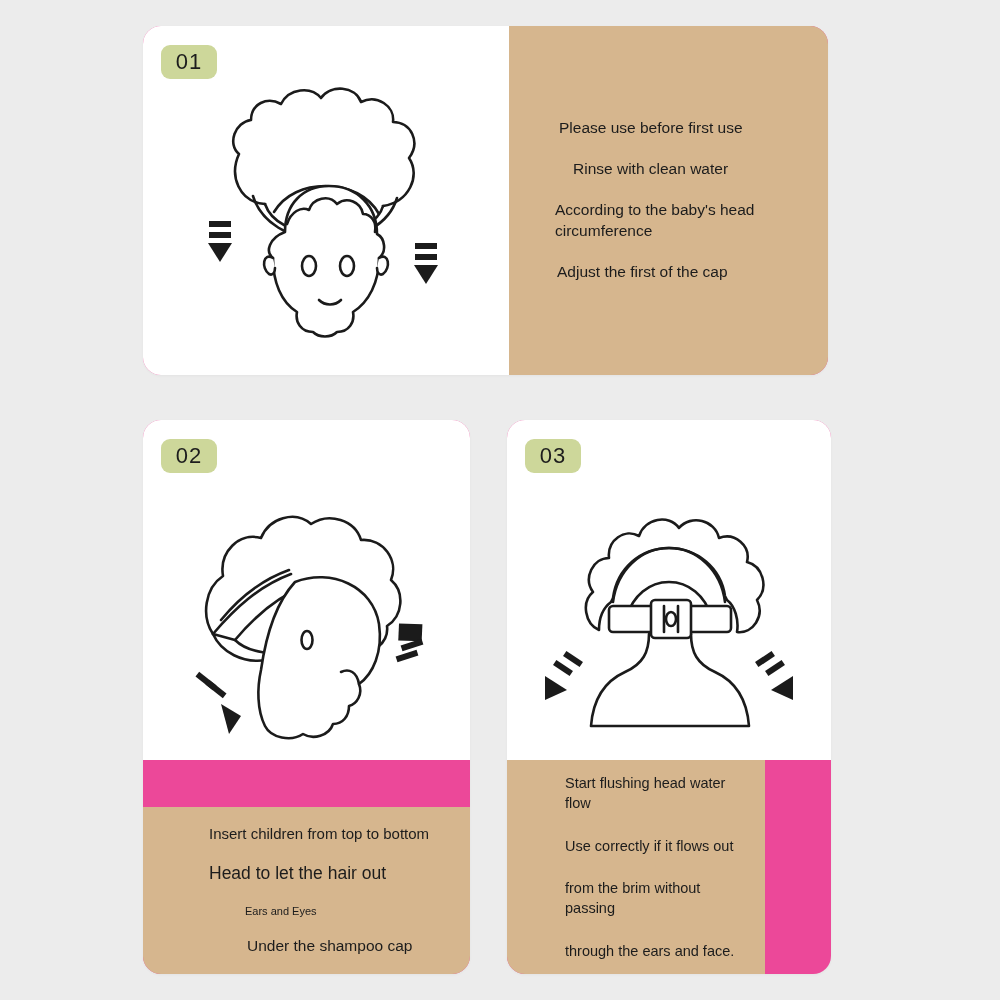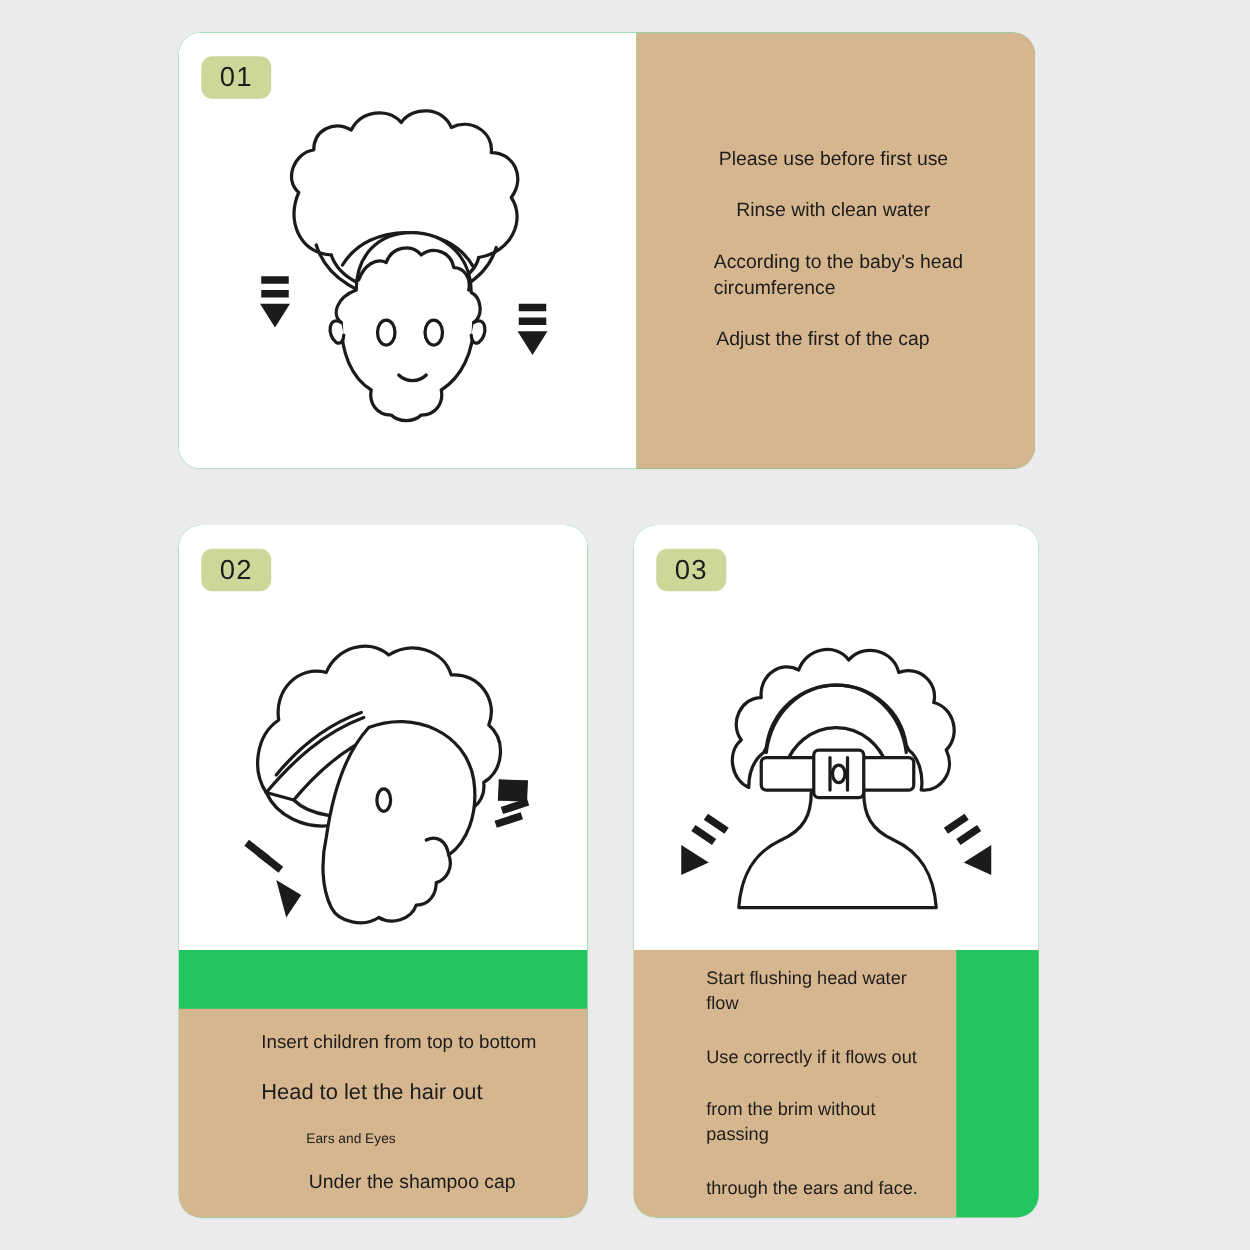--- a/index.html
+++ b/index.html
@@ -15,21 +15,21 @@
   }
   .page {
     position: relative;
     width: 1000px;
     height: 1000px;
   }
 
   
   .card {
     position: absolute;
-    background: #22c55e;
+    background: #ec4899;
     border-radius: 18px;
     overflow: hidden;
     box-shadow: 0 1px 3px rgba(0,0,0,0.04);
   }
   #card-01 {
     left: 143px;
     top: 26px;
     width: 685px;
     height: 349px;
     display: flex;
@@ -87,21 +87,21 @@
     color: #1c1c1c;
   }
   #panel-01 {
     width: 319px;
     height: 349px;
     padding: 0;
     display: flex;
     flex-direction: column;
     justify-content: center;
   }
-  #panel-01 .line { font-size: 15.5px; line-height: 1.35; margin: 10px 17px; }
+  #panel-01 .line { font-size: 15.5px; line-height: 1.35; margin: 10px 1px; }
   #panel-01 .l1 { padding-left: 49px; }
   #panel-01 .l2 { padding-left: 63px; }
   #panel-01 .l3 { padding-left: 45px; }
   #panel-01 .l4 { padding-left: 47px; }
 
   #panel-02 {
     width: 327px;
     height: 214px;
     display: flex;
     flex-direction: column;

